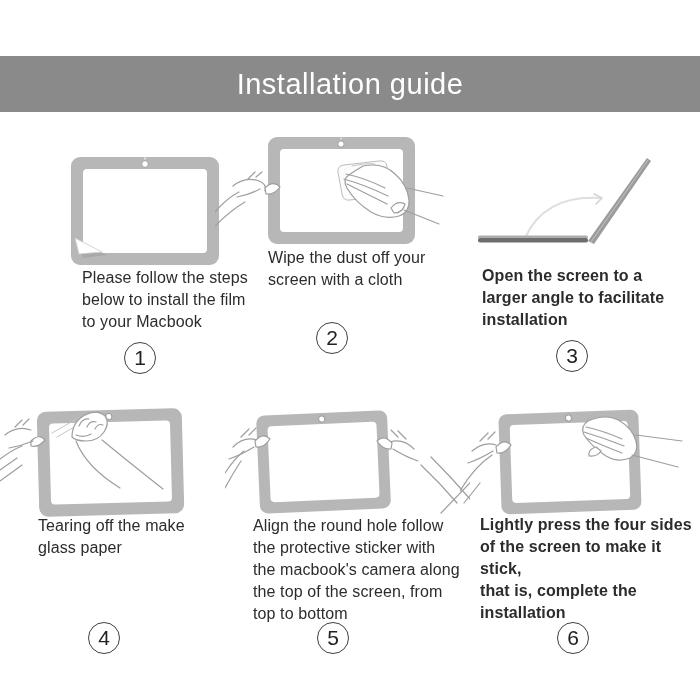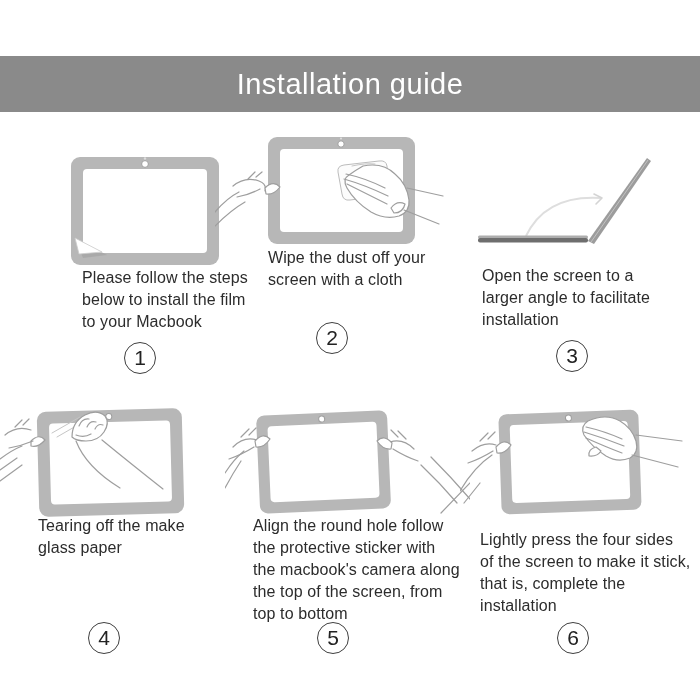--- a/index.html
+++ b/index.html
@@ -85,21 +85,21 @@
 
   <div class="step" style="left:460px;top:145px;width:240px;height:230px;">
     <svg class="illus" style="left:0;top:5px;" width="220" height="120" viewBox="0 0 220 120">
       <path d="M66,86 Q86,44 142,48" stroke="#dedede" stroke-width="2" fill="none"></path>
       <path d="M142,48 l-8,-4 M142,48 l-6,6" stroke="#d4d4d4" stroke-width="1.6" fill="none" stroke-linecap="round"></path>
       <rect x="18" y="85.5" width="110" height="3" rx="1.5" fill="#adadad"></rect>
       <rect x="18" y="88" width="110" height="4.5" rx="2" fill="#6e6e6e"></rect>
       <polygon points="128,91 187,8 191,11 134,94" fill="#9c9c9c"></polygon>
       <line x1="188" y1="10" x2="131" y2="92" stroke="#cccccc" stroke-width="0.8"></line>
     </svg>
-    <div class="caption" style="left:22px;top:120px;">Open the screen to a
+    <div class="caption" style="left:22px;top:120px;font-weight:bold;">Open the screen to a
 larger angle to facilitate
 installation</div>
     <div class="numcircle" style="left:96px;top:195px;">
       <span>3</span>
     </div>
   </div>
 
   <div class="step" style="left:0;top:390px;width:235px;height:270px;">
     <svg class="illus" style="left:0;top:5px;" width="235" height="130" viewBox="0 0 235 130">
       <g transform="rotate(-1.5 110 67)">
@@ -173,21 +173,21 @@
       <path class="ln" d="M126,32 Q144,36 162,44 M124,37 Q144,43 164,51 M126,43 Q146,52 162,58"></path>
       <path class="lnf" d="M136,52 q-8,2 -7,9 q8,1 12,-5 Z"></path>
       <path class="ln" d="M176,40 L222,46 M172,60 L218,72"></path>
 
       <path class="ln" d="M12,56 Q24,46 36,50"></path>
       <path class="ln" d="M20,46 l8,-8 M28,44 l7,-7"></path>
       <path class="lnf" d="M36,52 Q44,43 51,50 Q45,59 37,58 Z"></path>
       <path class="ln" d="M8,68 Q20,64 33,56"></path>
       <path class="ln" d="M0,96 Q14,72 32,60 M4,108 L20,88"></path>
     </svg>
-    <div class="caption" style="left:20px;top:139px;">Lightly press the four sides
+    <div class="caption" style="left:20px;top:124px;font-weight:bold;">Lightly press the four sides
 of the screen to make it stick,
 that is, complete the installation</div>
     <div class="numcircle" style="left:97px;top:232px;">
       <span>6</span>
     </div>
   </div>
 
 </div>
 
 </body></html>

